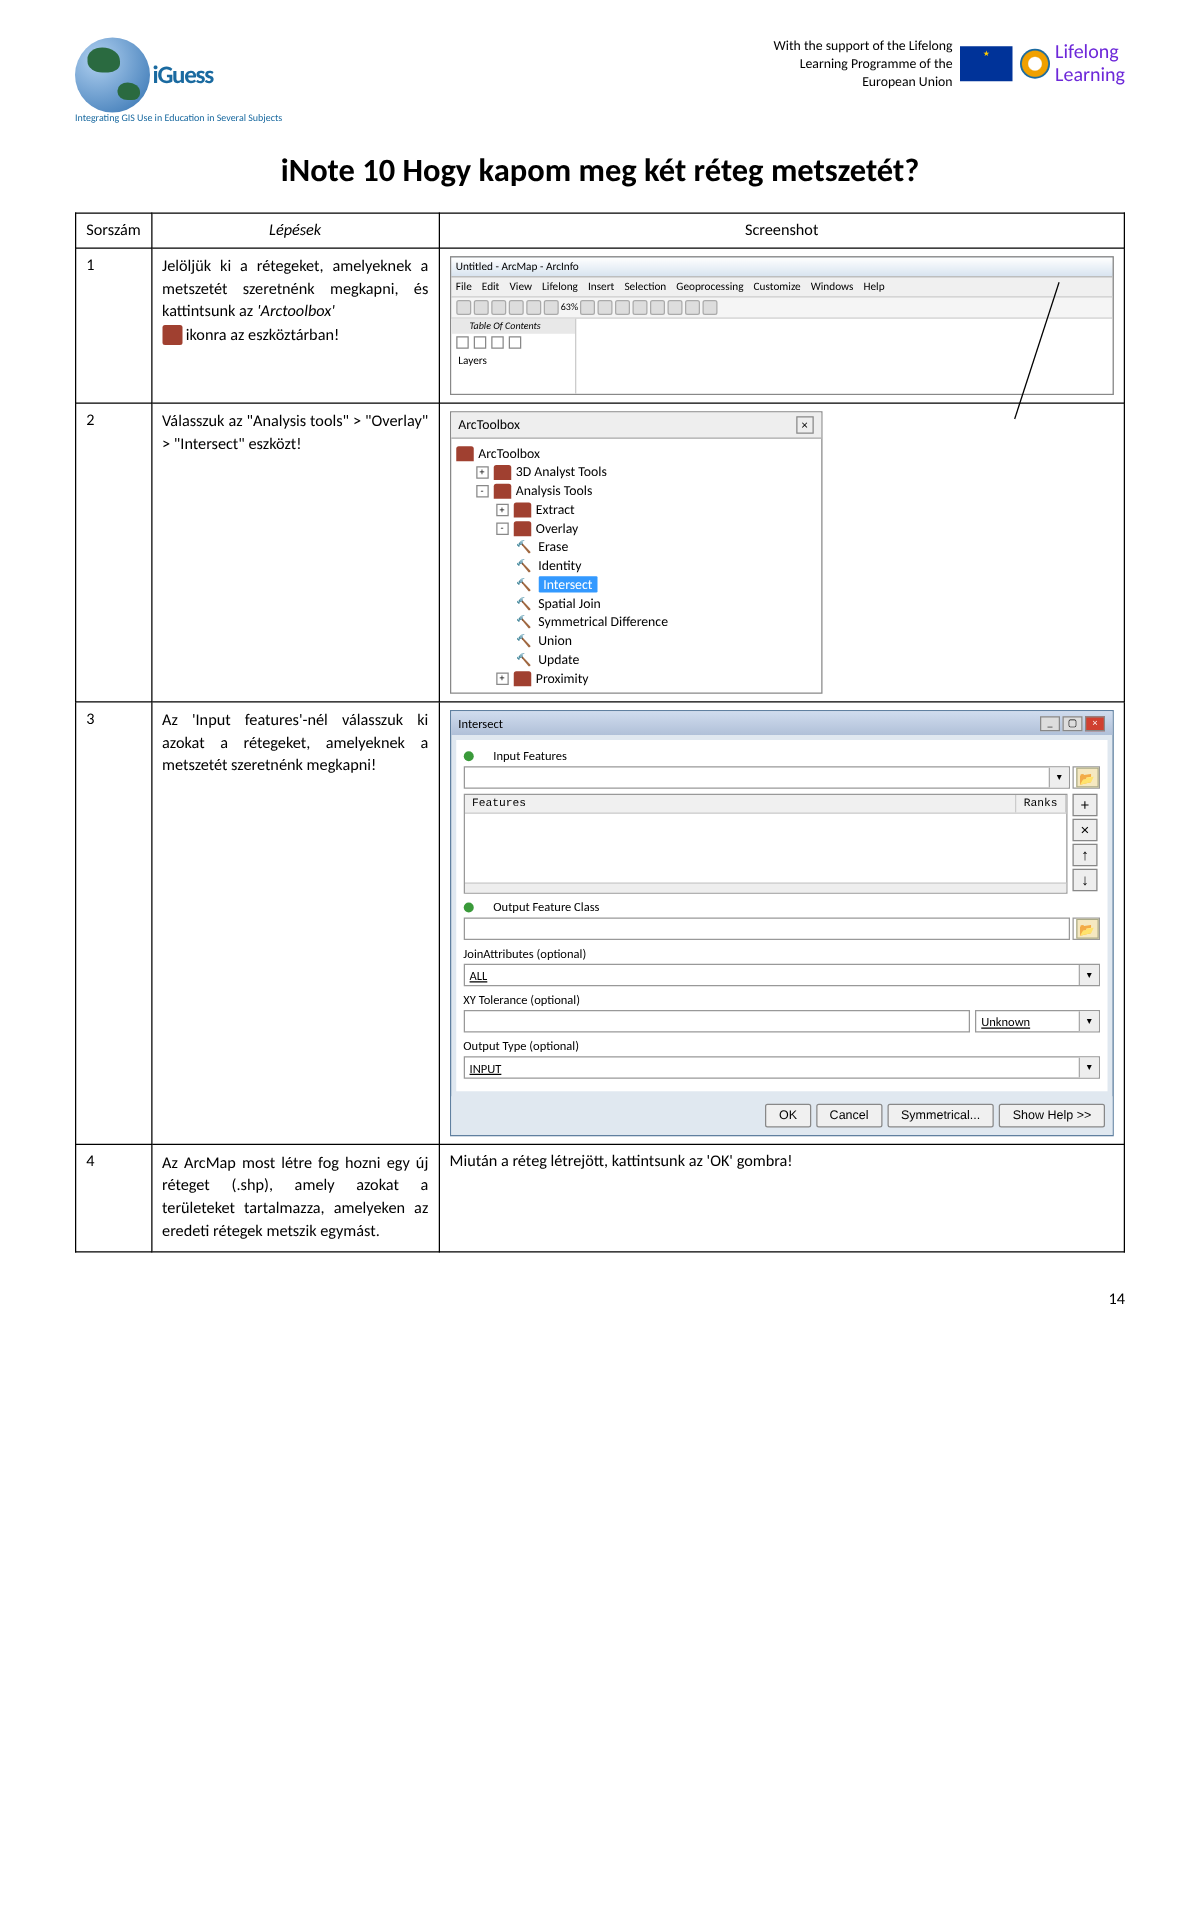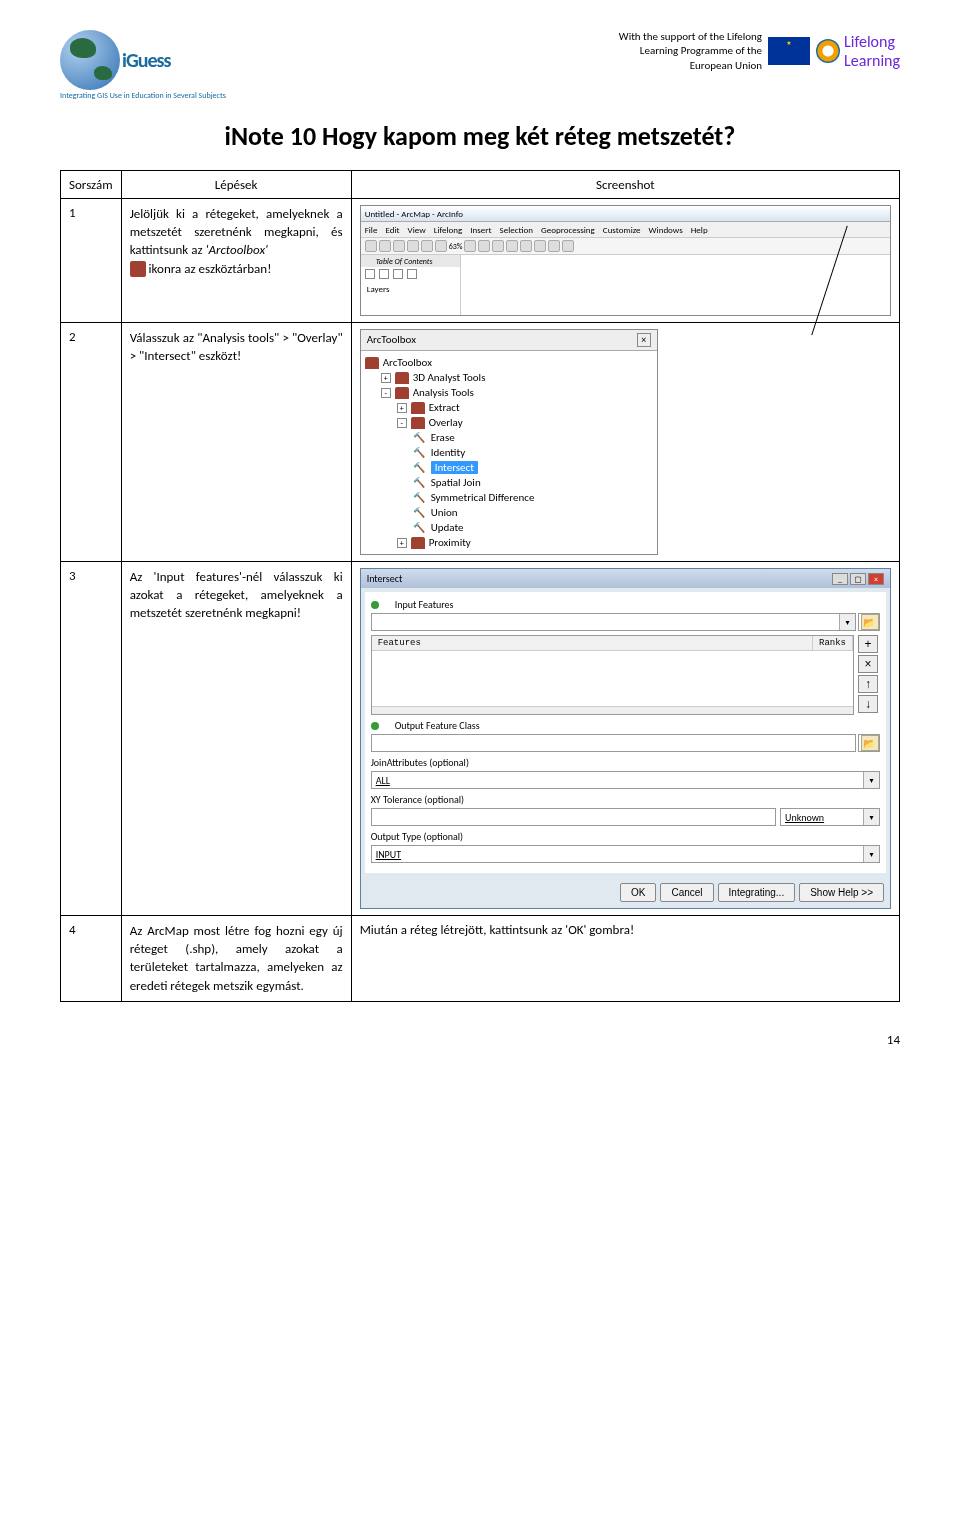--- a/index.html
+++ b/index.html
@@ -39,21 +39,21 @@
   table.main { width: 100%; border-collapse: collapse; }
   table.main > tbody > tr > td,
   table.main > thead > tr > th {
     border: 1px solid #000;
     padding: 6px 8px;
     vertical-align: top;
     font-size: 13px;
   }
   table.main th { font-weight: normal; border-bottom: none; text-align: center; }
   table.main th:first-child { text-align:left; width:60px;}
-  table.main th:nth-child(2){}
+  table.main th:nth-child(2){font-style:italic;}
   .num-col { width: 35px; text-align: left; }
   .step-col { width: 230px; text-align: justify; line-height: 1.4;}
   .shot-col { }
   .step-col p { text-align: justify; }
   .toolbox-icon { display:inline-block; width:16px; height:16px; background:#a04030; border-radius:2px; vertical-align:middle;}
 
   
   .ss1 { border: 1px solid #888; font-size: 9px; background:#a3a3a3; position:relative;}
   .ss1-title { background: linear-gradient(#fff,#d8e4f0); padding: 2px 4px; border-bottom:1px solid #aaa;}
   .ss1-menu { background:#f0f0f0; padding:2px 4px; border-bottom:1px solid #ccc;}
@@ -370,21 +370,21 @@
               <div class="ss3-label">Output Type (optional)</div>
               <div class="ss3-combo">
                   <span>INPUT</span>
                   <span class="dd">▾</span>
                 </div>
             </div>
           </div>
           <div class="ss3-foot">
             <button>OK</button>
             <button>Cancel</button>
-            <button>Integrating...</button>
+            <button>Symmetrical...</button>
             <button>Show Help &gt;&gt;</button>
           </div>
         </div>
       </td>
     </tr>
 
     <tr>
       <td class="num-col">4</td>
       <td class="step-col">
         <p><span>Az ArcMap most létre fog hozni egy új réteget (.shp), amely azokat a területeket tartalmazza, amelyeken az eredeti rétegek metszik egymást.</span></p>

